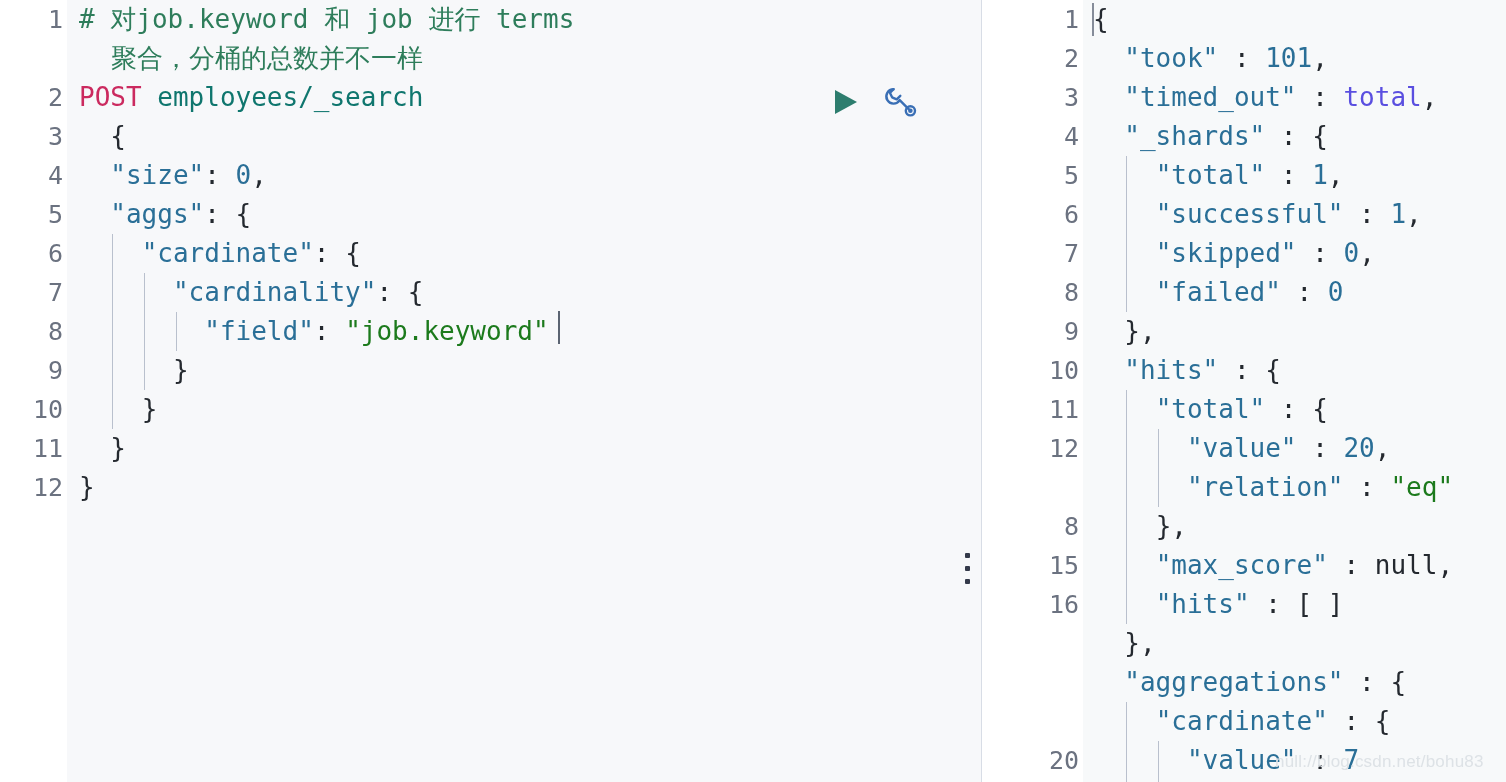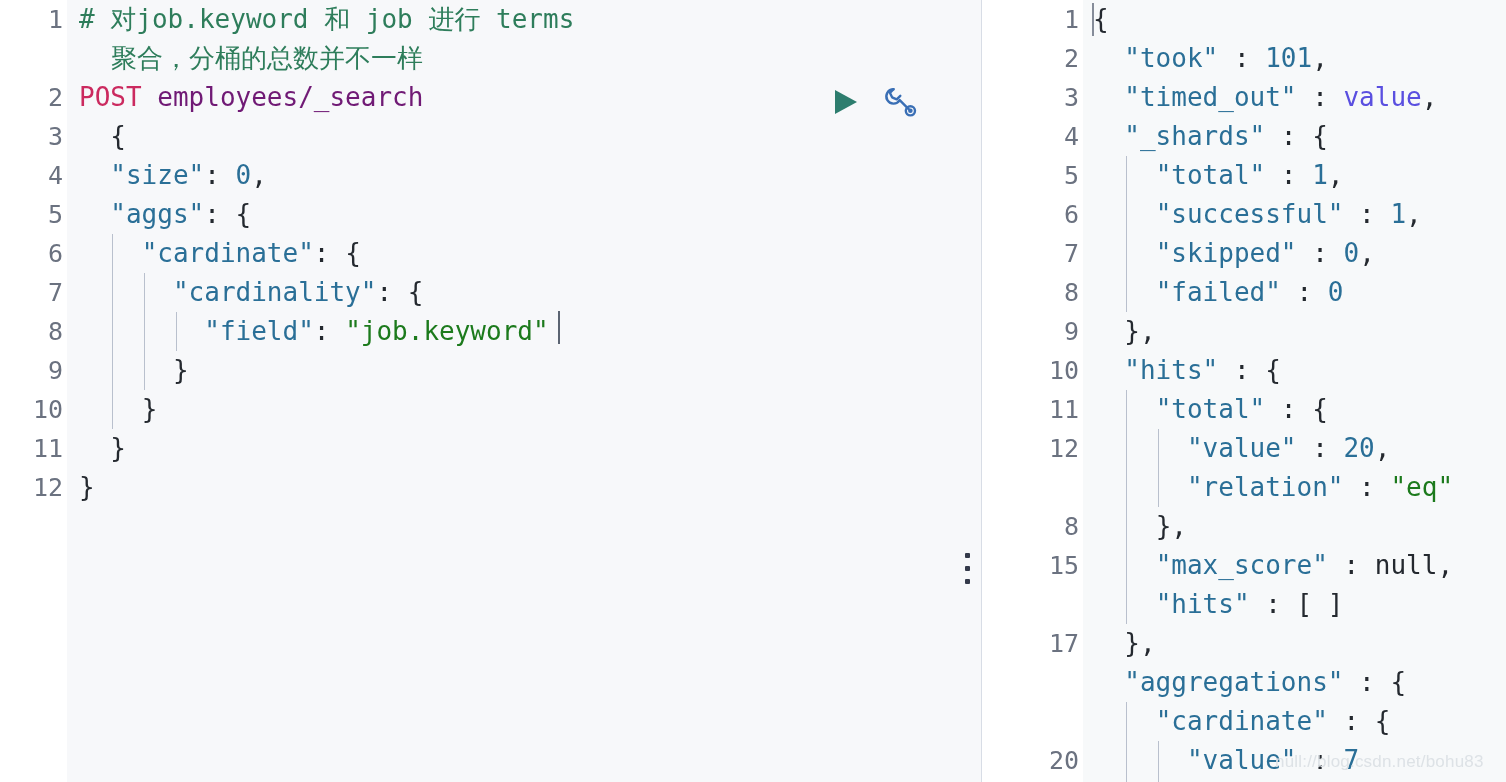--- a/index.html
+++ b/index.html
@@ -99,21 +99,21 @@
   
   .indent-guide {
     position: absolute;
     width: 1px;
     background: #b9c0cd;
   }
 
   
   .tok-comment { color: #2e7d5b; }
   .tok-method  { color: #cb2a5f; }
-  .tok-url     { color: #701a75; }
+  .tok-url     { color: #0f766e; }
   .tok-key     { color: #2a6f97; }
   .tok-string  { color: #1c7a1c; }
   .tok-number  { color: #2a6f97; }
   .tok-punct   { color: #24292f; }
   .tok-bool    { color: #5a4fe0; }
   .tok-null    { color: #24292f; }
   .tok-plain   { color: #24292f; }
 
   
   #request-caret {
@@ -314,28 +314,28 @@
         <div class="r-gutter-row" style="top: 156px; padding-right: 24px;"><span class="num">5</span><span class="r-fold none"></span></div>
         <div class="r-gutter-row" style="top: 195px; padding-right: 24px;"><span class="num">6</span><span class="r-fold none"></span></div>
         <div class="r-gutter-row" style="top: 234px; padding-right: 24px;"><span class="num">7</span><span class="r-fold none"></span></div>
         <div class="r-gutter-row" style="top: 273px; padding-right: 24px;"><span class="num">8</span><span class="r-fold none"></span></div>
         <div class="r-gutter-row" style="top: 312px; padding-right: 24px;"><span class="num">9</span><span class="r-fold up"></span></div>
         <div class="r-gutter-row" style="top: 351px; padding-right: 24px;"><span class="num">10</span><span class="r-fold down"></span></div>
         <div class="r-gutter-row" style="top: 390px; padding-right: 24px;"><span class="num">11</span><span class="r-fold down"></span></div>
         <div class="r-gutter-row" style="top: 429px; padding-right: 24px;"><span class="num">12</span><span class="r-fold none"></span></div>
         <div class="r-gutter-row" style="top: 507px; padding-right: 24px;"><span class="num">8</span><span class="r-fold up"></span></div>
         <div class="r-gutter-row" style="top: 546px; padding-right: 24px;"><span class="num">15</span><span class="r-fold none"></span></div>
-        <div class="r-gutter-row" style="top: 624px; padding-right: 24px;"><span class="num">17</span><span class="r-fold up"></span></div>
+        <div class="r-gutter-row" style="top: 585px; padding-right: 24px;"><span class="num">16</span><span class="r-fold none"></span></div>
         <div class="r-gutter-row" style="top: 741px; padding-right: 24px;"><span class="num">20</span><span class="r-fold none"></span></div>
         <div class="r-gutter-row" style="top: 780px; padding-right: 24px;"><span class="num">21</span><span class="r-fold up"></span></div>
       </div>
     <div id="response-code">
         <div class="code-row" style="top: 0px;"><span class="tok-plain"></span><span class="tok-punct">{</span></div>
         <div class="code-row" style="top: 39px;"><span class="tok-plain">  </span><span class="tok-key">"took"</span><span class="tok-punct"> : </span><span class="tok-number">101</span><span class="tok-punct">,</span></div>
-        <div class="code-row" style="top: 78px;"><span class="tok-plain">  </span><span class="tok-key">"timed_out"</span><span class="tok-punct"> : </span><span class="tok-bool">value</span><span class="tok-punct">,</span></div>
+        <div class="code-row" style="top: 78px;"><span class="tok-plain">  </span><span class="tok-key">"timed_out"</span><span class="tok-punct"> : </span><span class="tok-bool">total</span><span class="tok-punct">,</span></div>
         <div class="code-row" style="top: 117px;"><span class="tok-plain">  </span><span class="tok-key">"_shards"</span><span class="tok-punct"> : </span><span class="tok-punct">{</span></div>
         <div class="code-row" style="top: 156px;"><span class="tok-plain">    </span><span class="tok-key">"total"</span><span class="tok-punct"> : </span><span class="tok-number">1</span><span class="tok-punct">,</span></div>
         <div class="code-row" style="top: 195px;"><span class="tok-plain">    </span><span class="tok-key">"successful"</span><span class="tok-punct"> : </span><span class="tok-number">1</span><span class="tok-punct">,</span></div>
         <div class="code-row" style="top: 234px;"><span class="tok-plain">    </span><span class="tok-key">"skipped"</span><span class="tok-punct"> : </span><span class="tok-number">0</span><span class="tok-punct">,</span></div>
         <div class="code-row" style="top: 273px;"><span class="tok-plain">    </span><span class="tok-key">"failed"</span><span class="tok-punct"> : </span><span class="tok-number">0</span></div>
         <div class="code-row" style="top: 312px;"><span class="tok-plain">  </span><span class="tok-punct">},</span></div>
         <div class="code-row" style="top: 351px;"><span class="tok-plain">  </span><span class="tok-key">"hits"</span><span class="tok-punct"> : </span><span class="tok-punct">{</span></div>
         <div class="code-row" style="top: 390px;"><span class="tok-plain">    </span><span class="tok-key">"total"</span><span class="tok-punct"> : </span><span class="tok-punct">{</span></div>
         <div class="code-row" style="top: 429px;"><span class="tok-plain">      </span><span class="tok-key">"value"</span><span class="tok-punct"> : </span><span class="tok-number">20</span><span class="tok-punct">,</span></div>
         <div class="code-row" style="top: 468px;"><span class="tok-plain">      </span><span class="tok-key">"relation"</span><span class="tok-punct"> : </span><span class="tok-string">"eq"</span></div>

